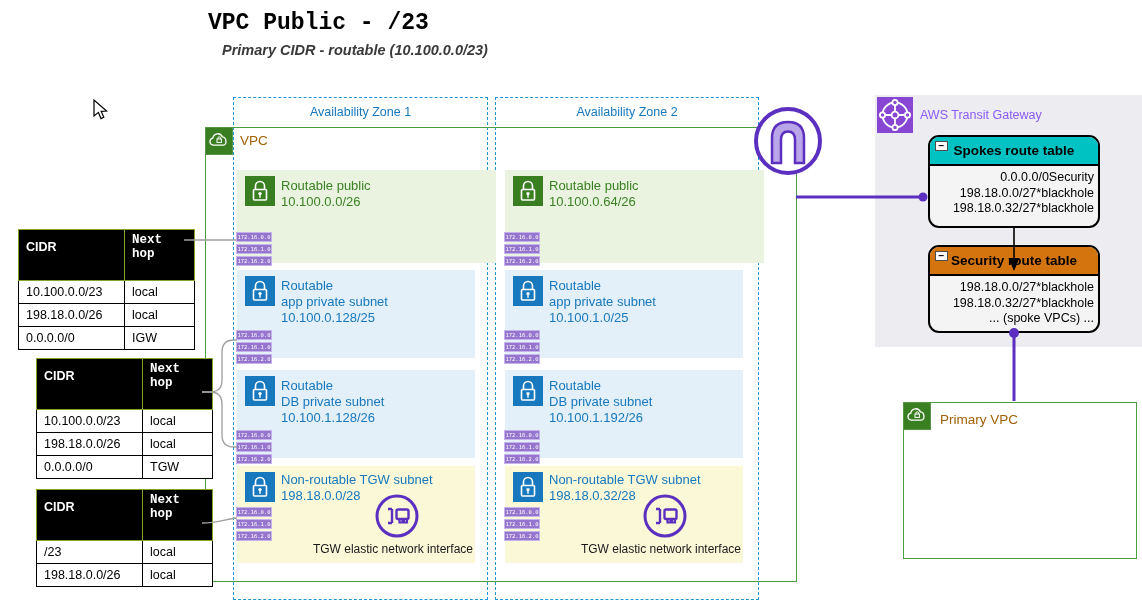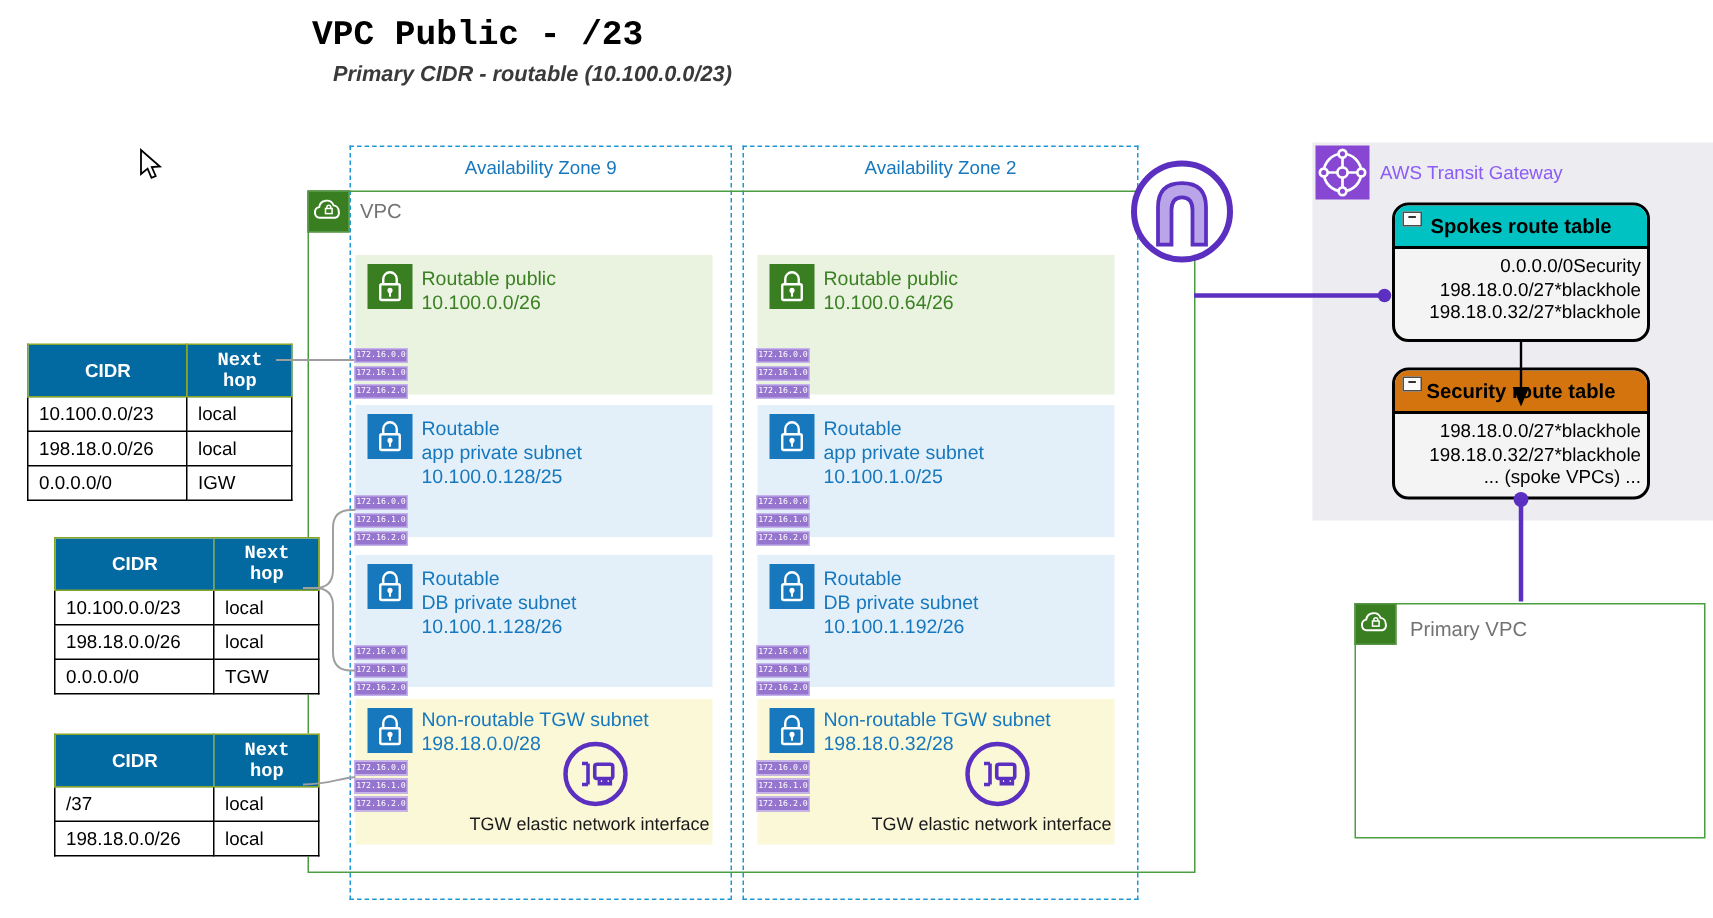--- a/index.html
+++ b/index.html
@@ -6,38 +6,38 @@
   #stage{position:relative;width:1142px;height:612px;background:#fff;overflow:hidden;
          font-family:"Liberation Sans","DejaVu Sans",sans-serif;color:#000;}
   .abs{position:absolute;}
 
   
   #title{left:208px;top:10px;font-size:23px;font-weight:bold;font-family:Liberation Mono, monospace;}
   .subtitle{left:222px;font-size:14.5px;font-weight:bold;font-style:italic;color:#3a3a3a;}
 
   
   table.lt{position:absolute;border-collapse:collapse;font-size:12.5px;background:#fff;}
-  table.lt th{background:#0369a1;color:#fff;font-weight:bold;text-align:center;
-              border:1px solid #86a526;padding:3px 6px 3px 7px;height:16px;}
+  table.lt th{background:#000000;color:#fff;font-weight:bold;text-align:left;
+              border:1px solid #86a526;padding:3px 6px 19px 7px;height:16px;}
   table.lt td{border:1px solid #000;padding:2px 4px 2px 7px;height:18px;background:#fff;}
   .c1{width:92px;} .c2{width:56px;font-family:Liberation Mono, monospace;}
 
   
   .az{border:1.5px dashed #1f97d4;background:transparent;}
   .az-label{position:absolute;top:7px;left:0;width:100%;text-align:center;
             color:#1778bd;font-size:12.5px;}
 
   
   .vpcbox{border:1.5px solid #4b9e3f;background:transparent;}
   .vpc-icon{width:26px;height:26px;background:#3a7e22;border:1px solid #569646;}
-  .vpc-label{color:#737373;font-size:13.5px;}
+  .vpc-label{color:#a16207;font-size:13.5px;}
 
   
   .subnet{position:absolute;width:238px;}
-  .subnet.green{background:#e9f3e0;}
+  .subnet.green{background:#e9f3e0;padding-left:21px;}
   .subnet.blue{background:#e3f0fa;}
   .subnet.yellow{background:#fbf8d8;}
   .lock{position:absolute;left:8px;top:6px;width:30px;height:30px;}
   .lock.green-bg{background:#3a7e22;}
   .lock.blue-bg{background:#1778bd;}
   .subnet-label{position:absolute;left:44px;top:8px;white-space:pre-line;
                 font-size:13px;line-height:16px;}
   .green-text{color:#3c8024;} .blue-text{color:#1778bd;}
   .chips{position:absolute;left:-1px;}
   .chip{width:34px;height:8px;margin-bottom:2px;background:#9575cd;border:1px solid #c5b3ec;
@@ -73,21 +73,21 @@
 <body>
 
 <div id="stage">
 
   <div class="abs" id="tgw-panel"></div>
 
   <div class="abs" id="title">VPC Public - /23</div>
   <div class="abs subtitle" style="top:42px;">Primary CIDR - routable (10.100.0.0/23)</div>
 
   <div class="abs az" style="left:233px;top:97px;width:253px;height:501px;">
-    <div class="az-label">Availability Zone 9</div>
+    <div class="az-label">Availability Zone 1</div>
   </div>
   <div class="abs az" style="left:495px;top:97px;width:262px;height:501px;">
     <div class="az-label">Availability Zone 2</div>
   </div>
 
   <div class="abs vpcbox" style="left:205px;top:127px;width:590px;height:453px;"></div>
   <div class="abs vpc-icon" style="left:205px;top:127px;">
       <svg class="icon-svg" viewBox="0 0 26 26">
     <path d="M7.2,17.2 a3.6,3.6 0 0 1 -0.4,-7.1 a5,5 0 0 1 9.6,-1.2 a3.9,3.9 0 0 1 3.4,3.9 a3.4,3.4 0 0 1 -2.2,4.4 z" stroke="#fff" stroke-width="1.3" fill="none"></path>
     <rect x="11" y="11" width="4.4" height="3.4" stroke="#fff" stroke-width="1" fill="none"></rect>
@@ -298,21 +298,21 @@
   </tbody>
     </table>
 
   <table class="lt" style="left:36px;top:489px;">
     <tbody>
         <tr>
           <th class="c1">CIDR</th>
         <th class="c2">Next hop</th>
         </tr>
     <tr>
-        <td>/37</td>
+        <td>/23</td>
         <td>local</td>
         </tr>
     <tr>
         <td>198.18.0.0/26</td>
         <td>local</td>
         </tr>
   </tbody>
     </table>
 
   <div class="abs" id="tgw-icon">

